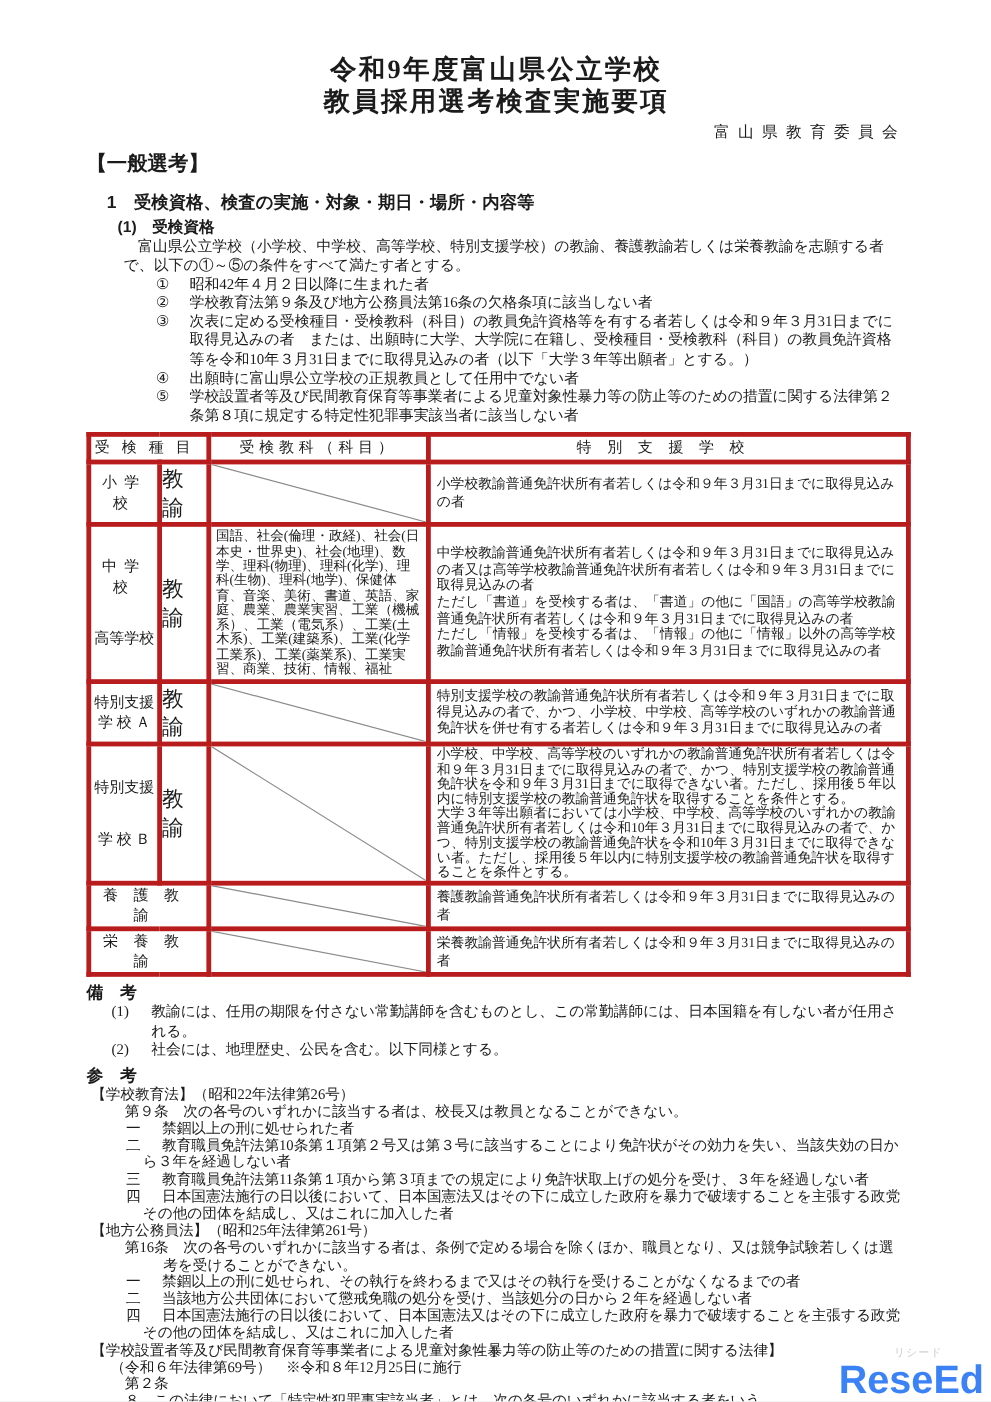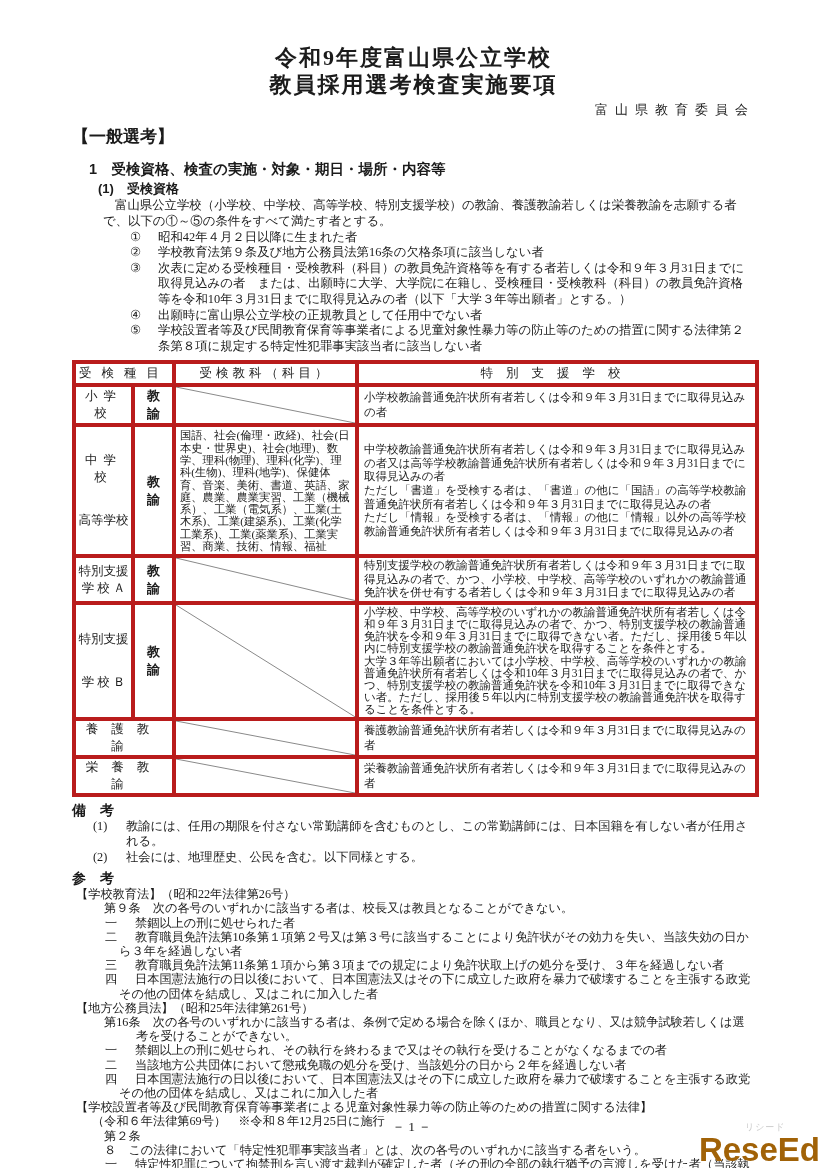--- a/index.html
+++ b/index.html
@@ -28,21 +28,21 @@
     line-height:15.6px; overflow-wrap:anywhere; }
   .cnum { display:inline-block; width:28px; text-indent:0; }
 
   table.req { width:683px; margin-top:6px; border-collapse:collapse;
     border:2px solid #2a2a2a; table-layout:fixed; }
   table.req td { border:4px solid #b91c1c; vertical-align:middle;
     overflow-wrap:anywhere; }
   td.th { text-align:center; font-size:12.5px; font-weight:500; height:19px; padding:0; }
   .ls10 { letter-spacing:10px; } .ls4 { letter-spacing:4px; } .ls14 { letter-spacing:13px; }
   td.c-school { text-align:center; font-size:12.5px; padding:0; letter-spacing:6px; }
-  td.c-role   { text-align:right; font-size:13px; padding:0; letter-spacing:12px;font-weight:bold; }
+  td.c-role   { text-align:left; font-size:18px; padding:0; letter-spacing:12px; }
   td.c-span   { text-align:center; font-size:12.5px; padding:0; letter-spacing:13px; }
   td.c-subjects { font-size:11.3px; line-height:12.3px; padding:2px 4px; vertical-align:top; }
   td.c-lic { font-size:11.5px; padding:1px 5px; }
   .lh137 { line-height:13.7px; } .lh135 { line-height:13.5px; } .lh122 { line-height:12.2px; }
   td.c-lic.single { height:16px; }
   .school-gap { margin-top:26px; }
   td.diag { position:relative; padding:0; }
   td.diag svg { position:absolute; left:0; top:0; width:100%; height:100%; display:block; }
   td.diag line { stroke:#8a8a8a; stroke-width:1; }
 
@@ -58,21 +58,21 @@
     line-height:14.2px; overflow-wrap:anywhere; }
   .ref-item { padding-left:47px; text-indent:-14px; font-size:12.2px;
     line-height:14.2px; overflow-wrap:anywhere; }
   .knum { display:inline-block; width:30px; text-indent:0; }
 
   .pagenum { position:absolute; left:0; right:0; top:1118px; text-align:center;
     font-size:13.5px; letter-spacing:3px; }
   .wm { position:absolute; right:6px; bottom:2px; text-align:left;
     font-family:"Liberation Sans","DejaVu Sans",sans-serif; line-height:1; }
   .wm-ruby { font-size:9px; color:#cccccc; letter-spacing:1px; margin-left:46px; }
-  .wm-brand { font-size:33px; font-weight:bold; color:#a16207; letter-spacing:0px; margin-top:1px; }
+  .wm-brand { font-size:33px; font-weight:bold; color:#3b82f6; letter-spacing:0px; margin-top:1px; }
 </style>
 </head>
 <body>
 
 <div class="page">
   <div class="content">
 
     <h1 class="doc-title"><span>令和9年度富山県公立学校</span><br><span>教員採用選考検査実施要項</span></h1>
 
     <div class="org">富山県教育委員会</div>

